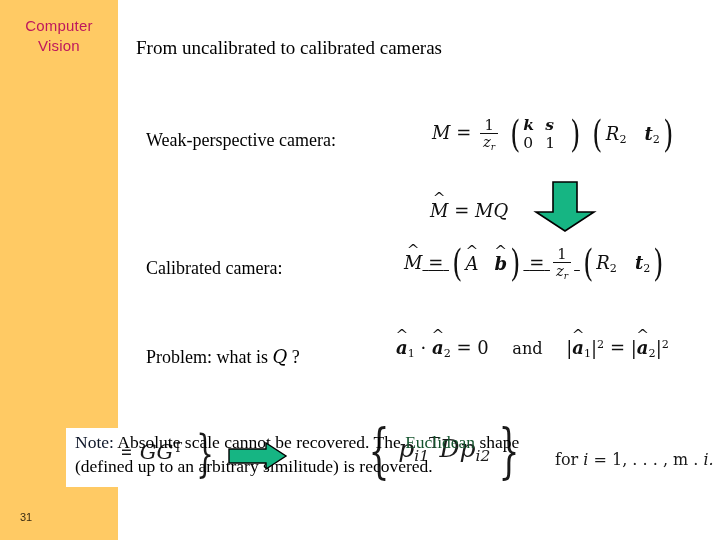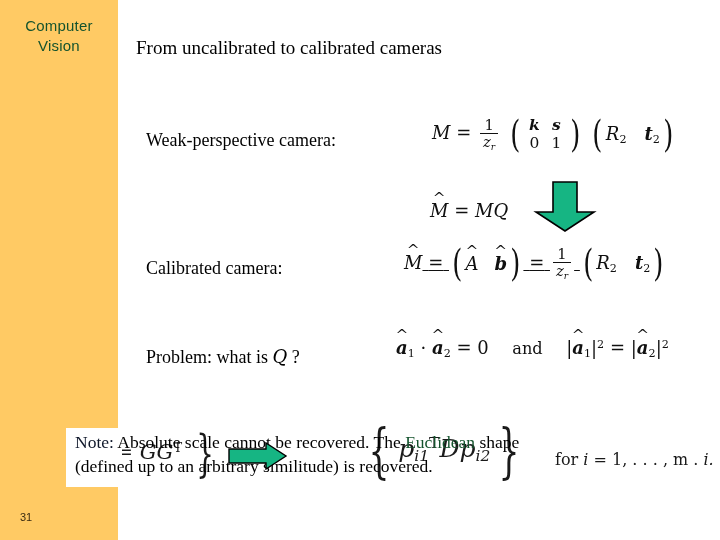--- a/index.html
+++ b/index.html
@@ -25,21 +25,21 @@
     background: #ffca64;
   }
   #sidebar-title {
     position: absolute;
     left: 0; top: 16px;
     width: 118px;
     text-align: center;
     font-family: "Liberation Sans", sans-serif;
     font-size: 15px;
     line-height: 20px;
-    color: #14532d;
+    color: #be185d;
     letter-spacing: 0.2px;
   }
   #page-number {
     position: absolute;
     left: 20px;
     top: 511px;
     font-family: "Liberation Sans", sans-serif;
     font-size: 11px;
     color: #3a2b10;
   }
@@ -100,21 +100,21 @@
     font-size: 2.05em;
     line-height: 0.52em;
     vertical-align: middle;
     font-family: "DejaVu Serif", serif;
     transform: scaleX(0.7);
     margin: 0 1px;
   }
   .matrix {
     display: inline-block;
     vertical-align: middle;
-    text-align: center;
+    text-align: left;
     font-size: 0.86em;
     line-height: 1.15;
   }
   .matrix .row { display: block; }
   .matrix .row span { display: inline-block; min-width: 22px; }
   .rowgrp {
     display: inline-block;
     vertical-align: middle;
   }
   .hat {

